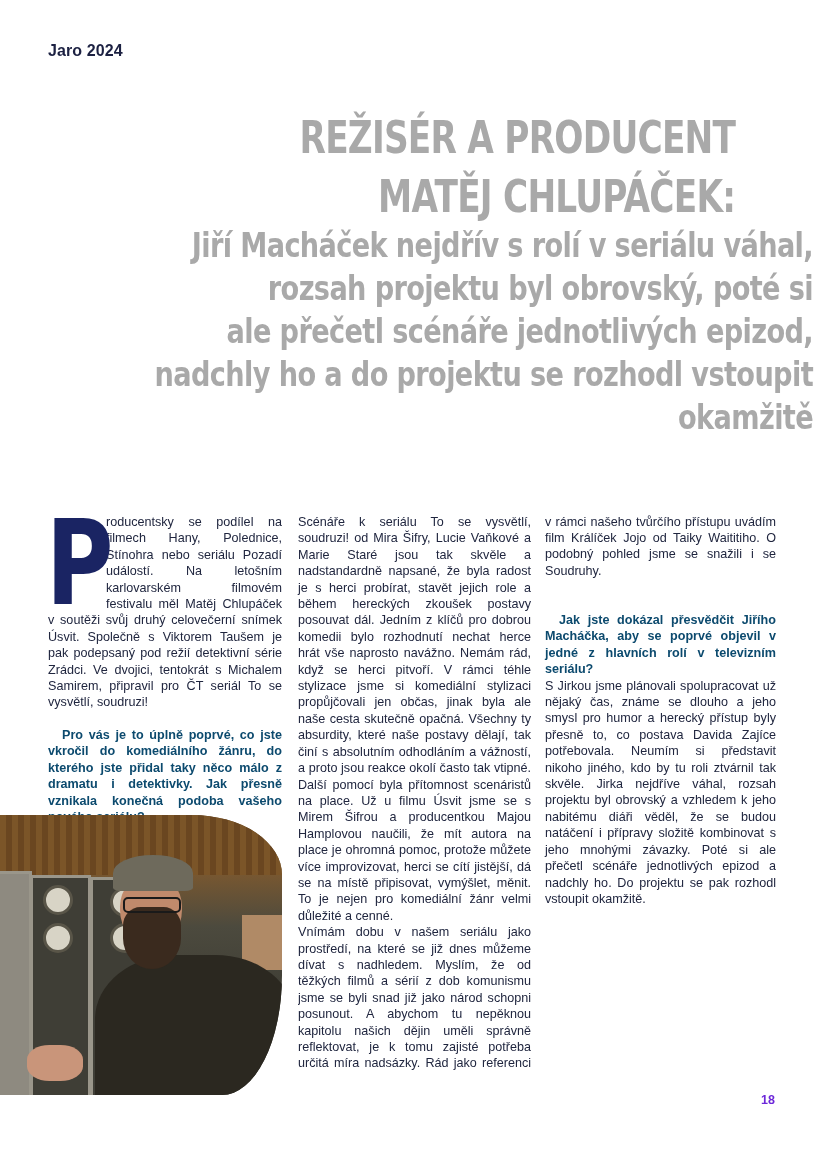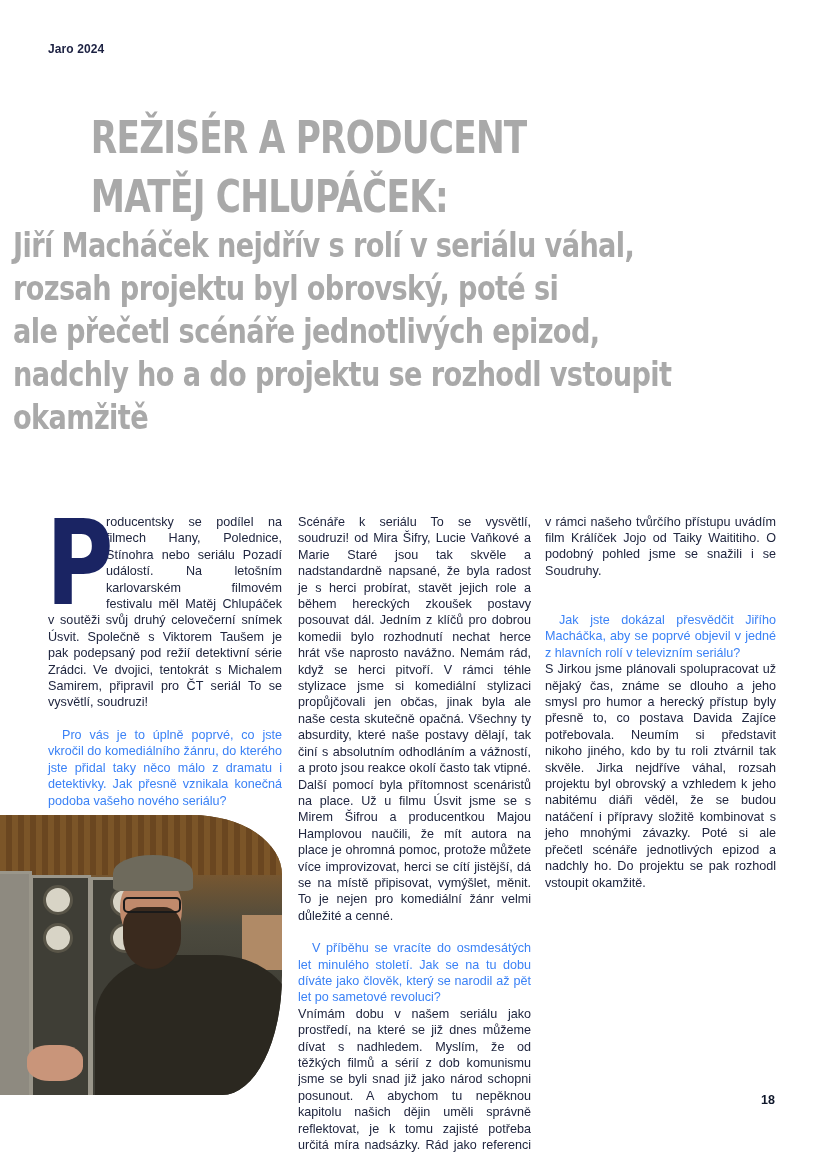--- a/index.html
+++ b/index.html
@@ -1,48 +1,48 @@
 <!DOCTYPE html>
 <html><head>
   <meta charset="utf-8">
   <style>
     html, body { margin:0; padding:0; background:#ffffff; }
     body { width:826px; height:1168px; position:relative; overflow:hidden;
            font-family:"Liberation Sans", sans-serif; color:#1f2440; }
-    .issue { position:absolute; left:48px; top:42px; font-size:12px; font-weight:bold; color:#1c2142; letter-spacing:0.1px; }
-    .headline { position:absolute; left:0; top:108px; width:826px; text-align:left;
+    .issue { position:absolute; left:48px; top:42px; font-size:16px; font-weight:bold; color:#1c2142; letter-spacing:0.1px; }
+    .headline { position:absolute; left:0; top:108px; width:826px; text-align:right;
                 font-family:"DejaVu Sans", sans-serif; font-weight:bold; color:#a9a9a9;
                 transform-origin:center top; }
     .headline .t1 { display:block; font-size:44px; line-height:59px; letter-spacing:-1px; transform:scaleX(0.78); }
     .headline .t2 { display:block; font-size:34px; line-height:47px; letter-spacing:-0.8px; transform:scaleX(0.80); margin-top:-4px; }
     .headline .sub { display:block; width:1000px; margin-left:-87px; }
     .col { position:absolute; top:514px; font-size:12.6px; line-height:16.4px; text-align:justify; color:#20263f; }
     .col1 { left:48px; width:234px; }
     .col2 { left:298px; width:233px; }
     .col3 { left:545px; width:231px; }
     .col p { margin:0; }
-    .q { font-weight:normal; color:#3b82f6; text-indent:14px; margin-top:16px !important; }
+    .q { font-weight:bold; color:#0c4a6e; text-indent:14px; margin-top:16px !important; }
     .dropcap { float:left; font-family:"DejaVu Sans", sans-serif; font-weight:bold; color:#1a2463;
                font-size:118px; line-height:86px; height:92px; margin:6px 10px 0 -2px; transform:scaleX(0.78); transform-origin:left top; width:50px; }
     .photo { position:absolute; left:0; top:815px; width:282px; height:280px; overflow:hidden;
              border-radius:0 90px 60px 0 / 0 60px 120px 0;
              background:linear-gradient(180deg,#6a4a24 0%,#7a5830 20%,#4c4a3e 40%,#3c3b33 70%,#2c2a24 100%); }
     .photo .wall { position:absolute; left:0; top:0; width:100%; height:60px;
                    background:repeating-linear-gradient(90deg,#7b5528 0 6px,#6a4620 6px 12px); }
     .photo .rack { position:absolute; background:#3f3e36; border:3px solid #9a968a; }
     .photo .reel { position:absolute; width:24px; height:24px; border-radius:50%; background:#d8d4c6; border:3px solid #595548; }
     .photo .person { position:absolute; left:95px; top:30px; width:190px; height:260px; }
     .photo .face { position:absolute; left:25px; top:30px; width:62px; height:70px; border-radius:45% 45% 50% 50%; background:#c08a6c; }
     .photo .cap { position:absolute; left:18px; top:10px; width:80px; height:36px; border-radius:50% 50% 10% 10%; background:#6e6a5c; }
     .photo .beard { position:absolute; left:28px; top:62px; width:58px; height:62px; border-radius:30% 30% 50% 50%; background:#3a2a1e; }
     .photo .glasses { position:absolute; left:28px; top:52px; width:54px; height:12px; border:2px solid #1a1a1a; border-radius:5px; }
     .photo .jacket { position:absolute; left:0; top:110px; width:200px; height:160px; border-radius:40% 40% 0 0; background:#2b2820; }
     .photo .hands { position:absolute; left:-68px; top:200px; width:56px; height:36px; border-radius:40%; background:#c9957a; }
     .photo .lamp { position:absolute; right:0; top:100px; width:40px; height:55px; background:#b08a66; }
-    .pagenum { position:absolute; left:761px; top:1093px; font-size:12.5px; font-weight:bold; color:#0f172a; }
+    .pagenum { position:absolute; left:761px; top:1093px; font-size:12.5px; font-weight:bold; color:#6d28d9; }
   </style>
 </head>
 <body>
 
 <div class="issue">Jaro 2024</div>
 
 <div class="headline">
   <span class="t1">REŽISÉR A PRODUCENT</span>
   <span class="t1">MATĚJ CHLUPÁČEK:</span>
   <div class="sub">
@@ -74,21 +74,20 @@
     <div class="face"></div>
     <div class="beard"></div>
     <div class="glasses"></div>
     <div class="cap"></div>
     <div class="hands"></div>
   </div>
 </div>
 
 <div class="col col2">
   <p>Scénáře k seriálu To se vysvětlí, soudruzi! od Mira Šifry, Lucie Vaňkové a Marie Staré jsou tak skvěle a nadstandardně napsané, že byla radost je s herci probírat, stavět jejich role a během hereckých zkoušek postavy posouvat dál. Jedním z klíčů pro dobrou komedii bylo rozhodnutí nechat herce hrát vše naprosto navážno. Nemám rád, když se herci pitvoří. V rámci téhle stylizace jsme si komediální stylizaci propůjčovali jen občas, jinak byla ale naše cesta skutečně opačná. Všechny ty absurdity, které naše postavy dělají, tak činí s absolutním odhodláním a vážností, a proto jsou reakce okolí často tak vtipné. Další pomocí byla přítomnost scenáristů na place. Už u filmu Úsvit jsme se s Mirem Šifrou a producentkou Majou Hamplovou naučili, že mít autora na place je ohromná pomoc, protože můžete více improvizovat, herci se cítí jistější, dá se na místě připisovat, vymýšlet, měnit. To je nejen pro komediální žánr velmi důležité a cenné.</p>
-  <p class="q">V příběhu se vracíte do osmdesátých let minulého století. Jak se na tu dobu díváte jako člověk, který se narodil až pět let po sametové revoluci?</p>
   <p style="height:148px;overflow:hidden;">Vnímám dobu v našem seriálu jako prostředí, na které se již dnes můžeme dívat s nadhledem. Myslím, že od těžkých filmů a sérií z dob komunismu jsme se byli snad již jako národ schopni posunout. A abychom tu nepěknou kapitolu našich dějin uměli správně reflektovat, je k tomu zajisté potřeba určitá míra nadsázky. Rád jako referenci v rámci našeho tvůrčího přístupu uvádím film Králíček Jojo od Taiky Waititiho. O podobný pohled jsme se snažili i se Soudruhy.</p>
 </div>
 
 <div class="col col3">
   <p style="height:82px;overflow:hidden;position:relative;">
     <span style="display:block;margin-top:-148px;">Vnímám dobu v našem seriálu jako prostředí, na které se již dnes můžeme dívat s nadhledem. Myslím, že od těžkých filmů a sérií z dob komunismu jsme se byli snad již jako národ schopni posunout. A abychom tu nepěknou kapitolu našich dějin uměli správně reflektovat, je k tomu zajisté potřeba určitá míra nadsázky. Rád jako referenci v rámci našeho tvůrčího přístupu uvádím film Králíček Jojo od Taiky Waititiho. O podobný pohled jsme se snažili i se Soudruhy.</span>
   </p>
   <p class="q">Jak jste dokázal přesvědčit Jiřího Macháčka, aby se poprvé objevil v jedné z hlavních rolí v televizním seriálu?</p>
   <p>S Jirkou jsme plánovali spolupracovat už nějaký čas, známe se dlouho a jeho smysl pro humor a herecký přístup byly přesně to, co postava Davida Zajíce potřebovala. Neumím si představit nikoho jiného, kdo by tu roli ztvárnil tak skvěle. Jirka nejdříve váhal, rozsah projektu byl obrovský a vzhledem k jeho nabitému diáři věděl, že se budou natáčení i přípravy složitě kombinovat s jeho mnohými závazky. Poté si ale přečetl scénáře jednotlivých epizod a nadchly ho. Do projektu se pak rozhodl vstoupit okamžitě.</p>
 </div>

